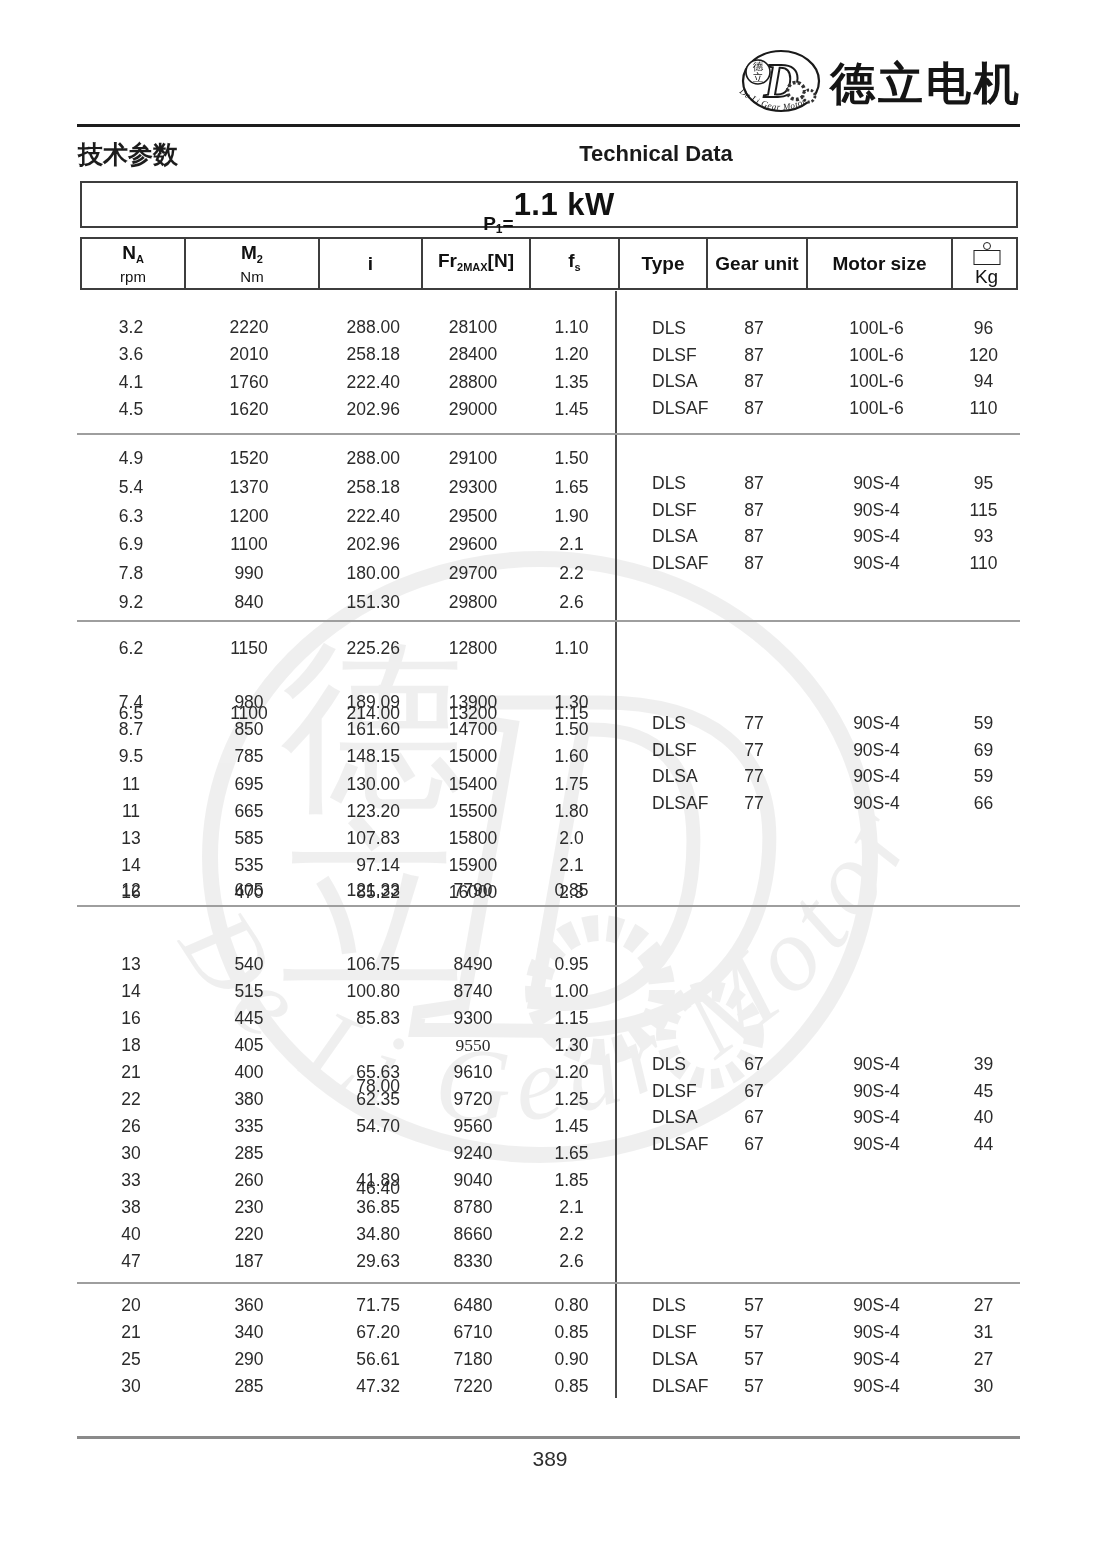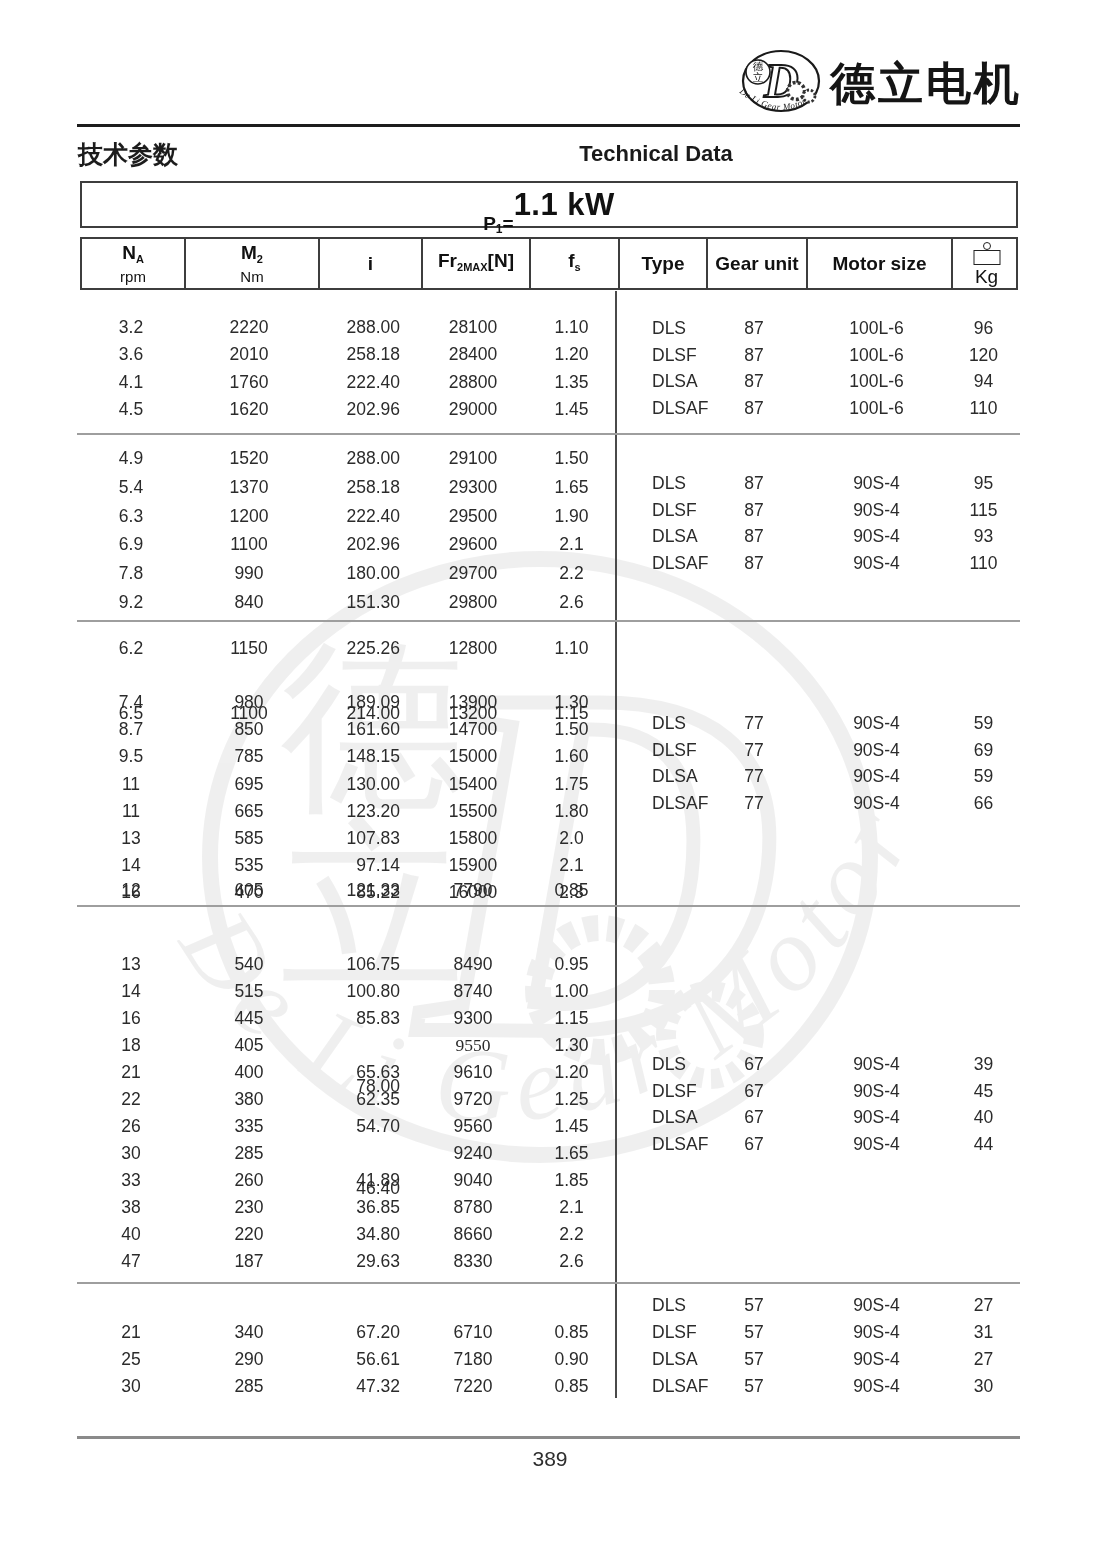--- a/index.html
+++ b/index.html
@@ -460,20 +460,27 @@
         <div class="cell c-gear" style="width: 100px;">67</div>
         <div class="cell c-motor" style="width: 145px;">90S-4</div>
         <div class="cell c-kg" style="width: 69px;">40</div>
       </div>
       <div class="m-row" style="top: 1134px;">
         <div class="cell c-type" style="width: 88px;">DLSAF</div>
         <div class="cell c-gear" style="width: 100px;">67</div>
         <div class="cell c-motor" style="width: 145px;">90S-4</div>
         <div class="cell c-kg" style="width: 69px;">44</div>
       </div>
+      <div class="d-row" style="top: 1295px;">
+        <div class="cell c-na" style="width: 102px;">20</div>
+        <div class="cell c-m2" style="width: 134px;">360</div>
+        <div class="cell c-i" style="width: 103px;">71.75</div>
+        <div class="cell c-fr" style="width: 108px;">6480</div>
+        <div class="cell c-fs" style="width: 89px;">0.80</div>
+      </div>
       <div class="d-row" style="top: 1322px;">
         <div class="cell c-na" style="width: 102px;">21</div>
         <div class="cell c-m2" style="width: 134px;">340</div>
         <div class="cell c-i" style="width: 103px;">67.20</div>
         <div class="cell c-fr" style="width: 108px;">6710</div>
         <div class="cell c-fs" style="width: 89px;">0.85</div>
       </div>
       <div class="d-row" style="top: 1349px;">
         <div class="cell c-na" style="width: 102px;">25</div>
         <div class="cell c-m2" style="width: 134px;">290</div>

